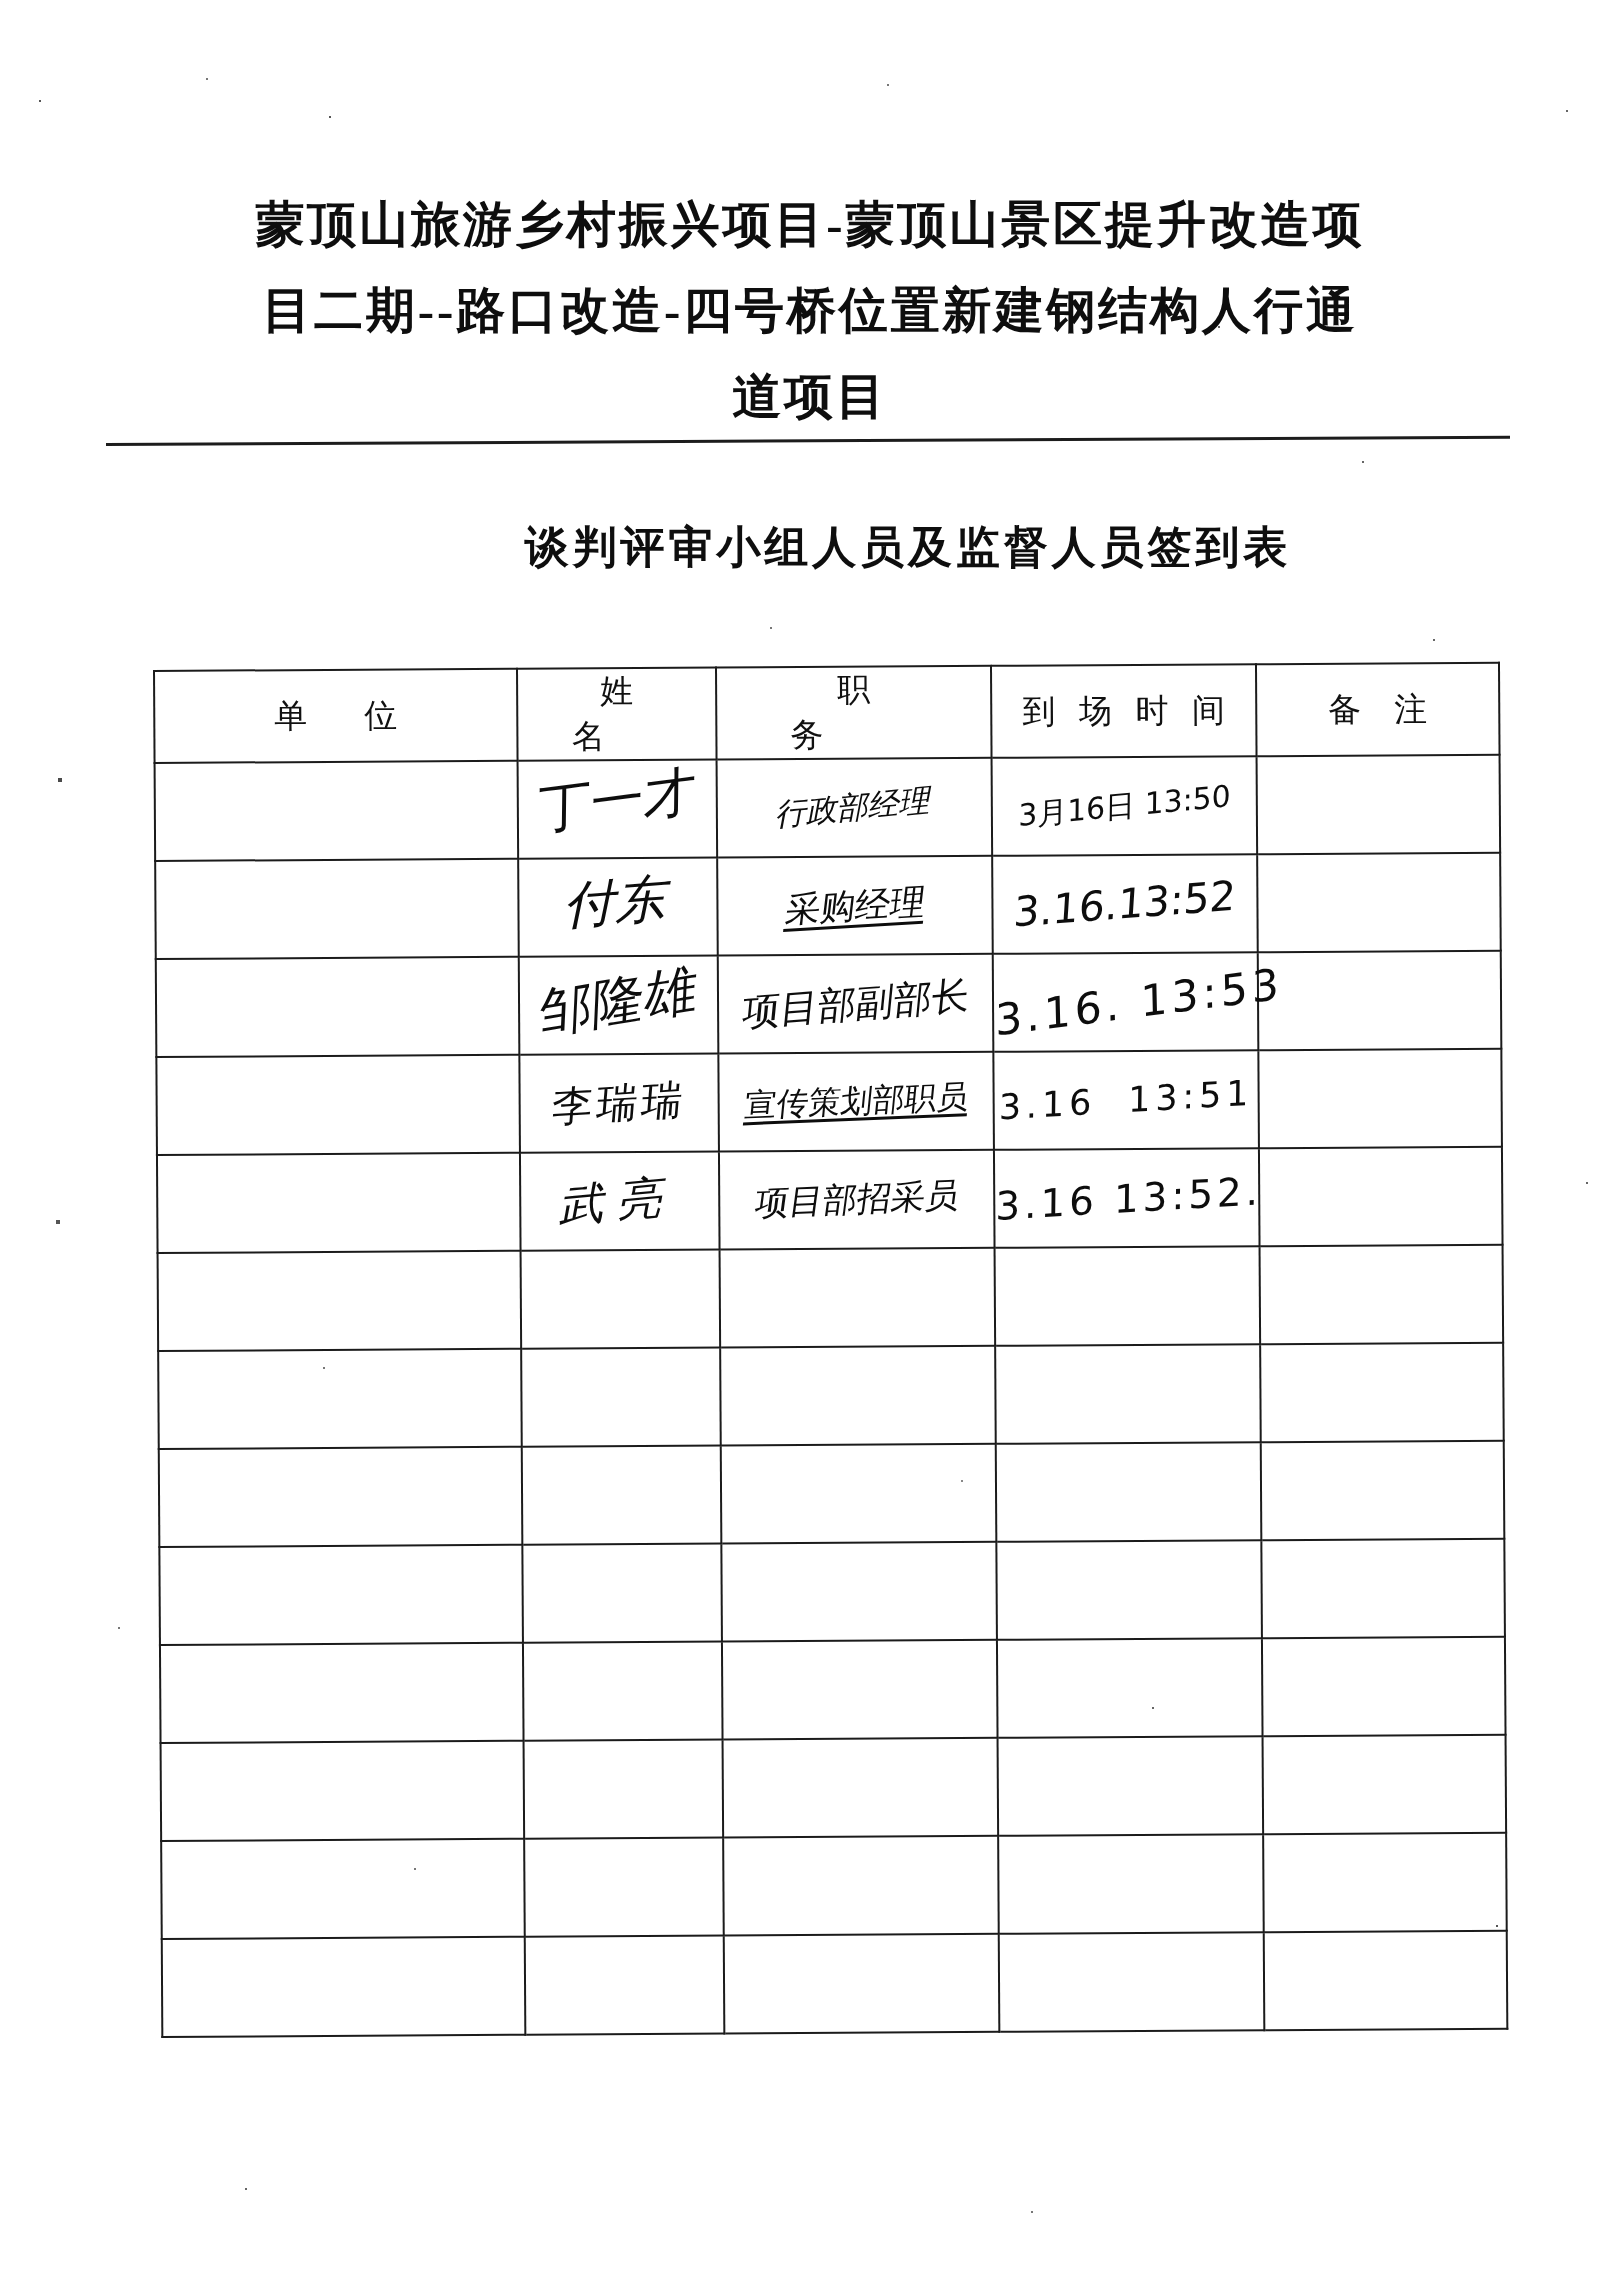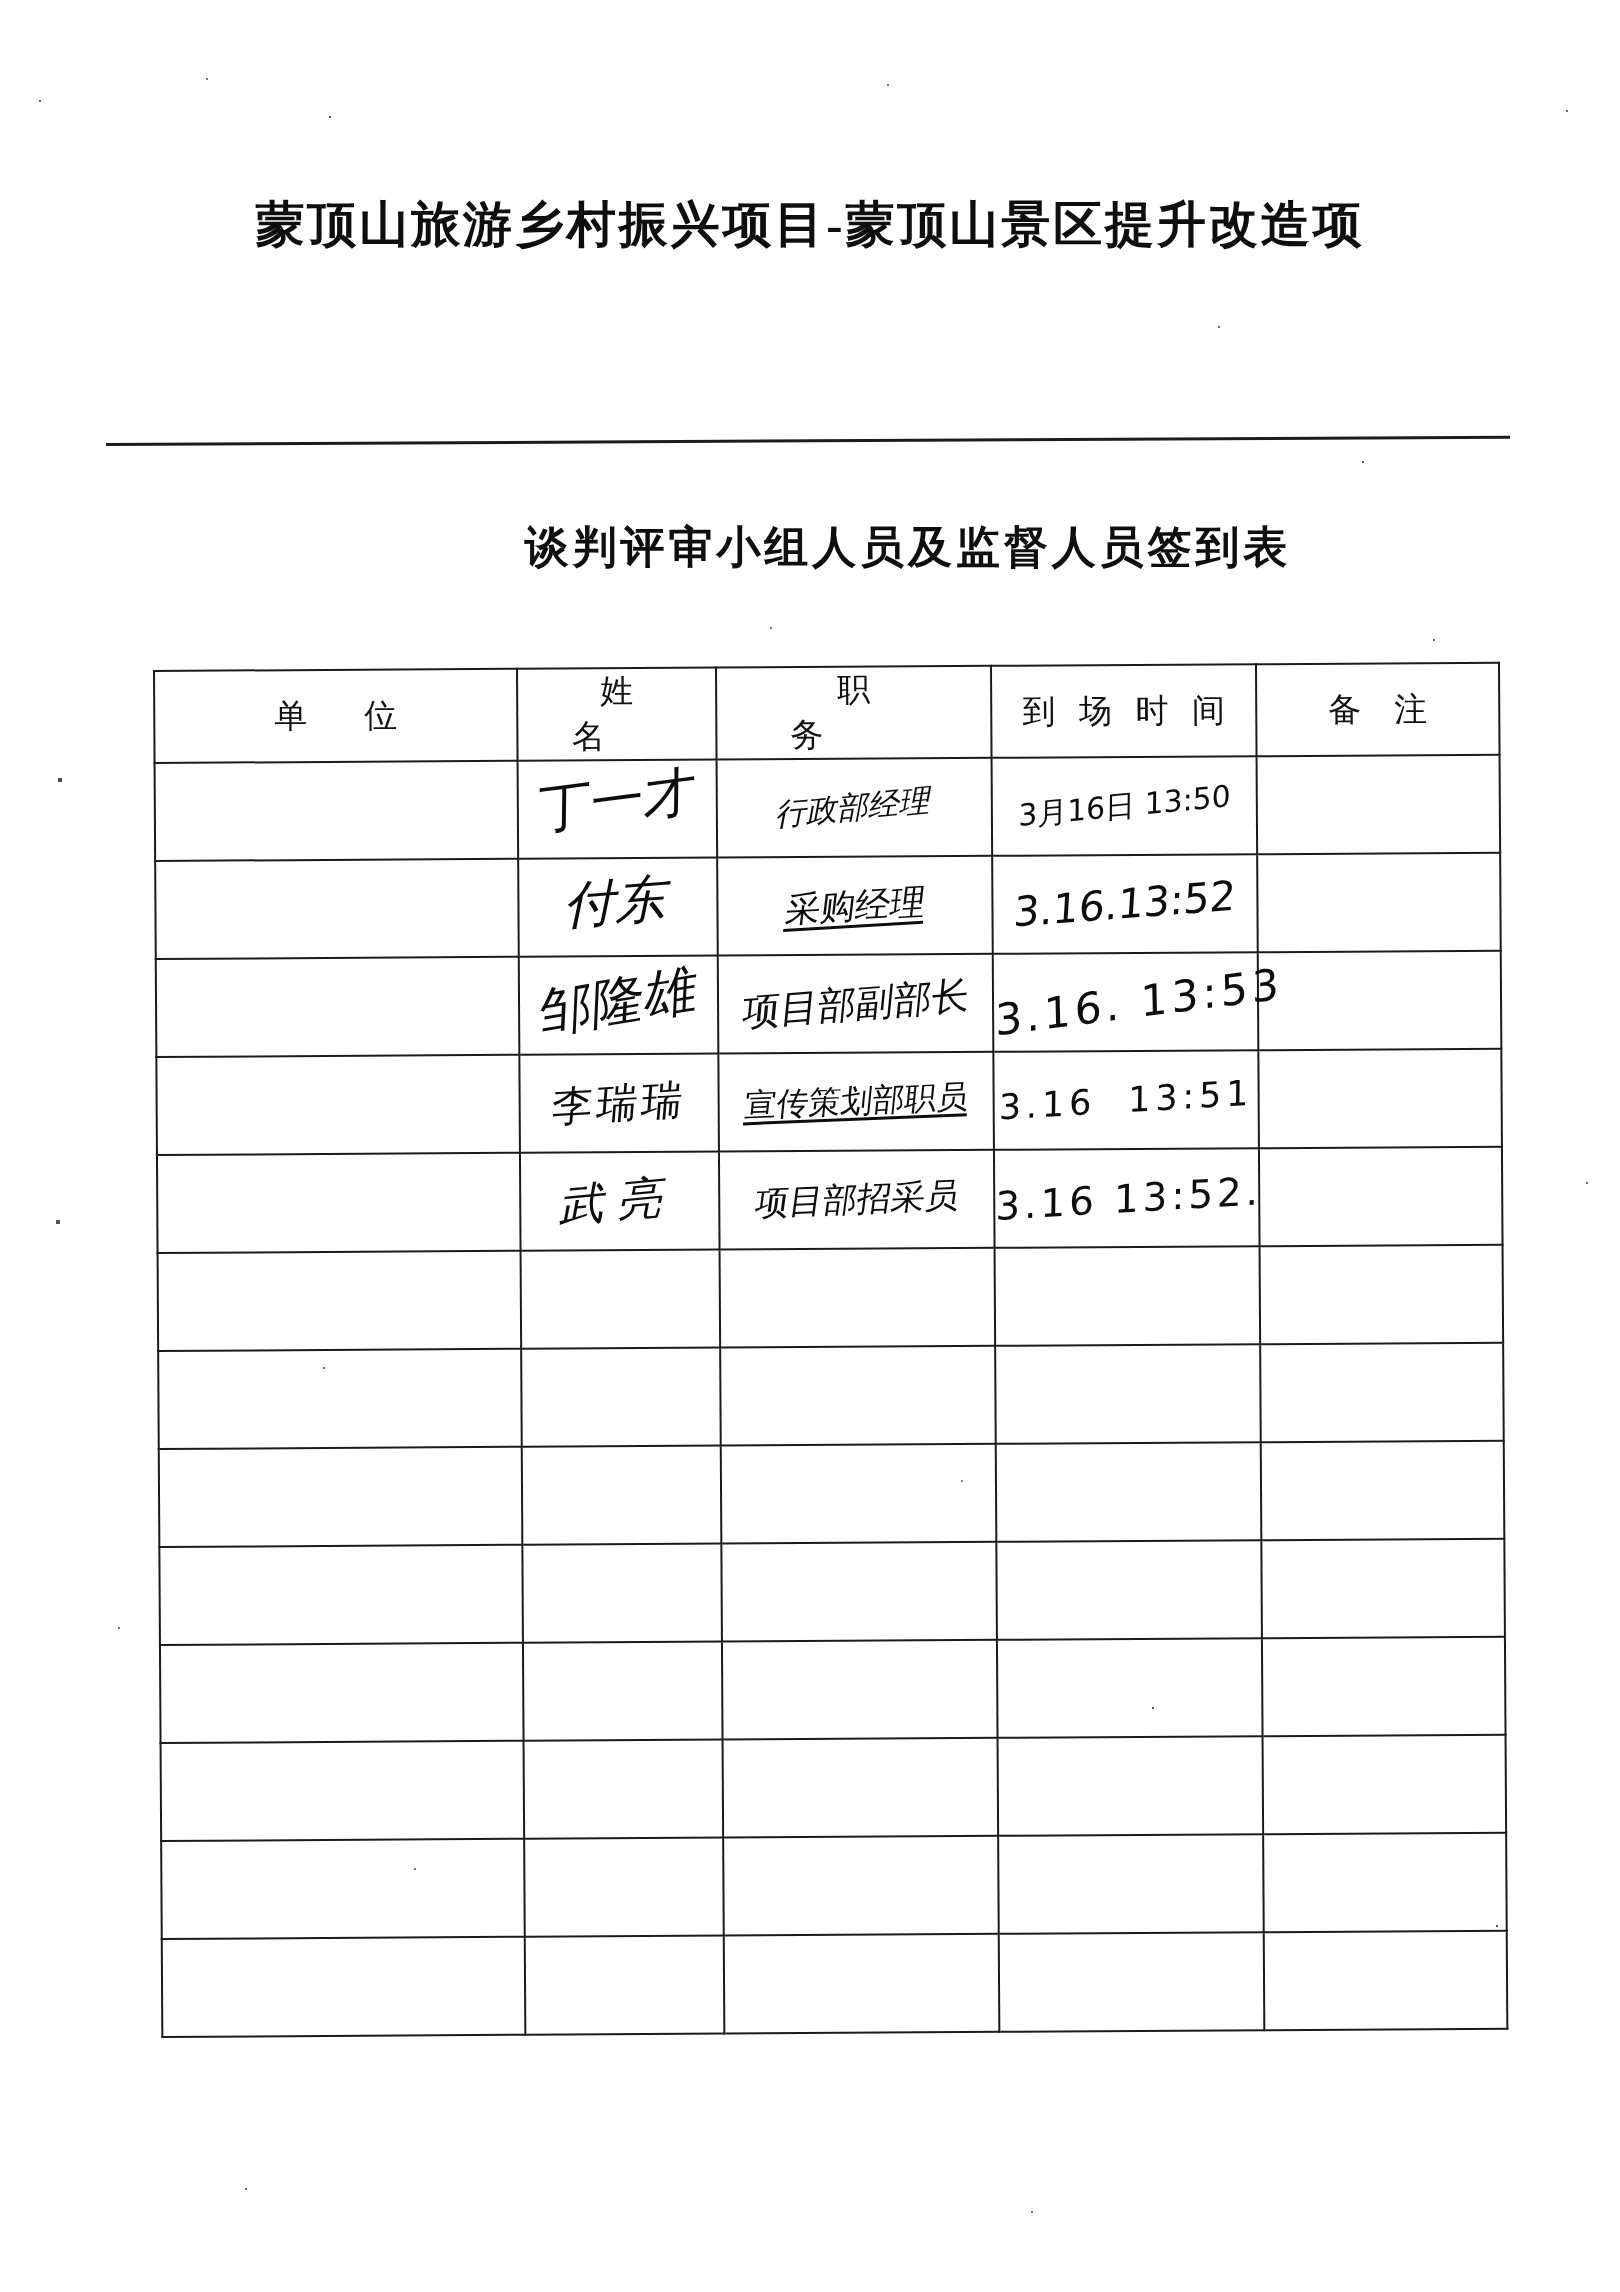--- a/index.html
+++ b/index.html
@@ -70,20 +70,22 @@
       323px 1367px 0 0 #777, 961px 1480px 0 0 #888;
   }
 </style>
 </head>
 <body>
 
 <div class="speck"></div>
 
 <div class="title-block">
   <div class="title-line">蒙顶山旅游乡村振兴项目-蒙顶山景区提升改造项</div>
+  <div class="title-line">目二期--路口改造-四号桥位置新建钢结构人行通</div>
+  <div class="title-line">道项目</div>
 </div>
 
 <div class="title-underline"></div>
 
 <div class="subtitle">谈判评审小组人员及监督人员签到表</div>
 
 <div class="table-wrap">
   <table class="signin">
     <colgroup>
       <col style="width:363px">

